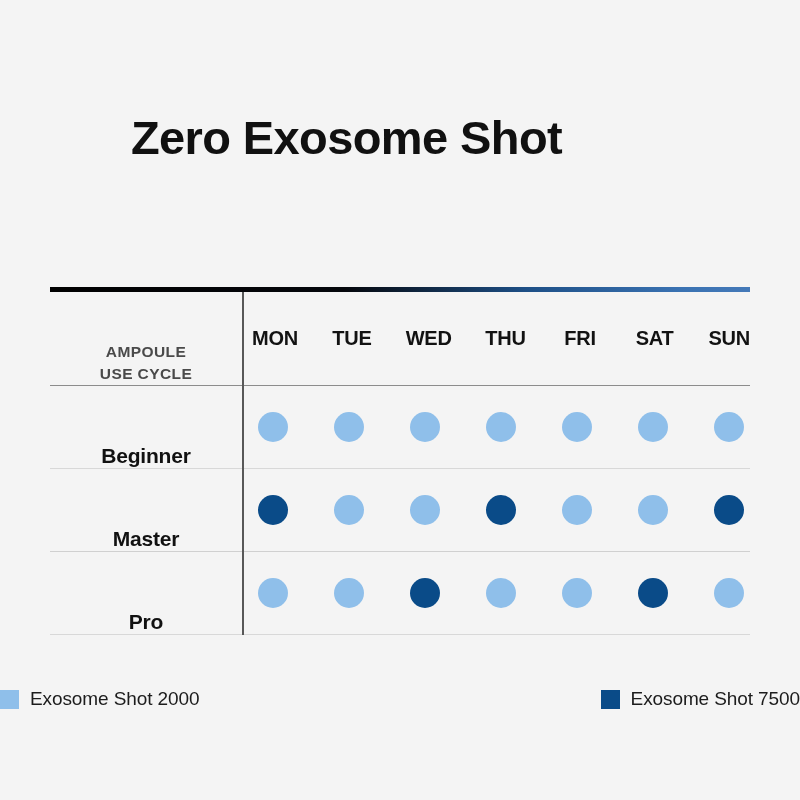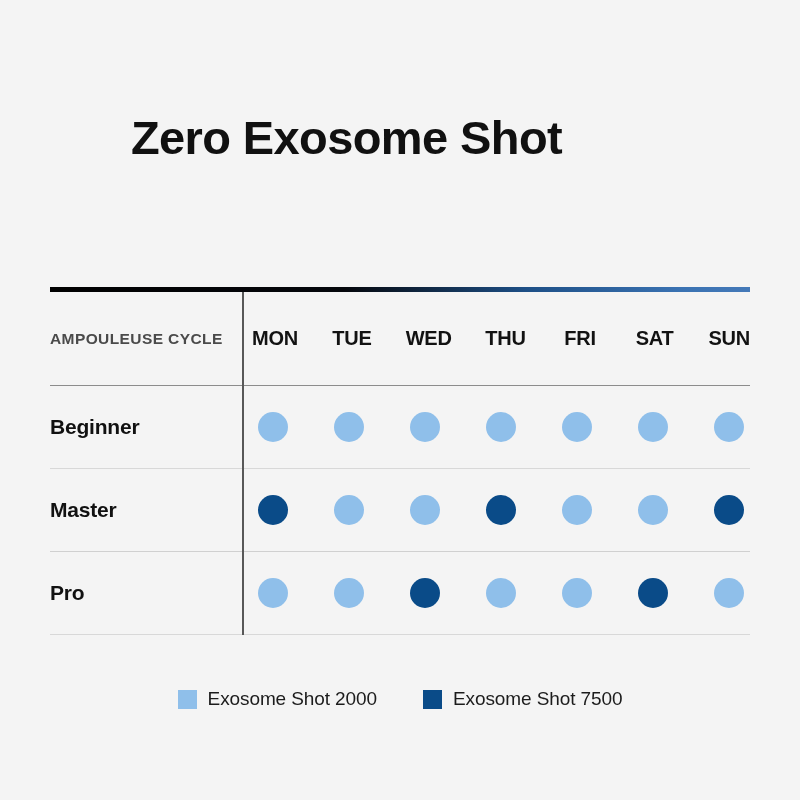--- a/index.html
+++ b/index.html
@@ -83,23 +83,23 @@
     border-bottom: 1px solid #d8d8d8;
   }
   .row-last {
     border-bottom: 1px solid #d0d0d0;
   }
 
   .cell-label {
     width: 192px;
     flex: 0 0 192px;
     display: flex;
-    flex-direction: row;
-    align-items: center;
-    justify-content: flex-start;
+    flex-direction: column;
+    align-items: center;
+    justify-content: flex-end;
     text-align: center;
     box-sizing: border-box;
   }
 
   .label-kicker {
     font-size: 15.5px;
     font-weight: 700;
     color: #4a4a4a;
     letter-spacing: 0.4px;
     line-height: 22px;
@@ -145,21 +145,21 @@
   .dot.dark  { background: #0a4b88; }
 
   
   .legend {
     position: absolute;
     top: 688px;
     left: 0;
     width: 800px;
     display: flex;
     align-items: center;
-    justify-content: center;
+    justify-content: space-between;
     gap: 46px;
   }
   .legend-item {
     display: flex;
     align-items: center;
     gap: 11px;
   }
   .legend-swatch {
     width: 19px;
     height: 19px;

